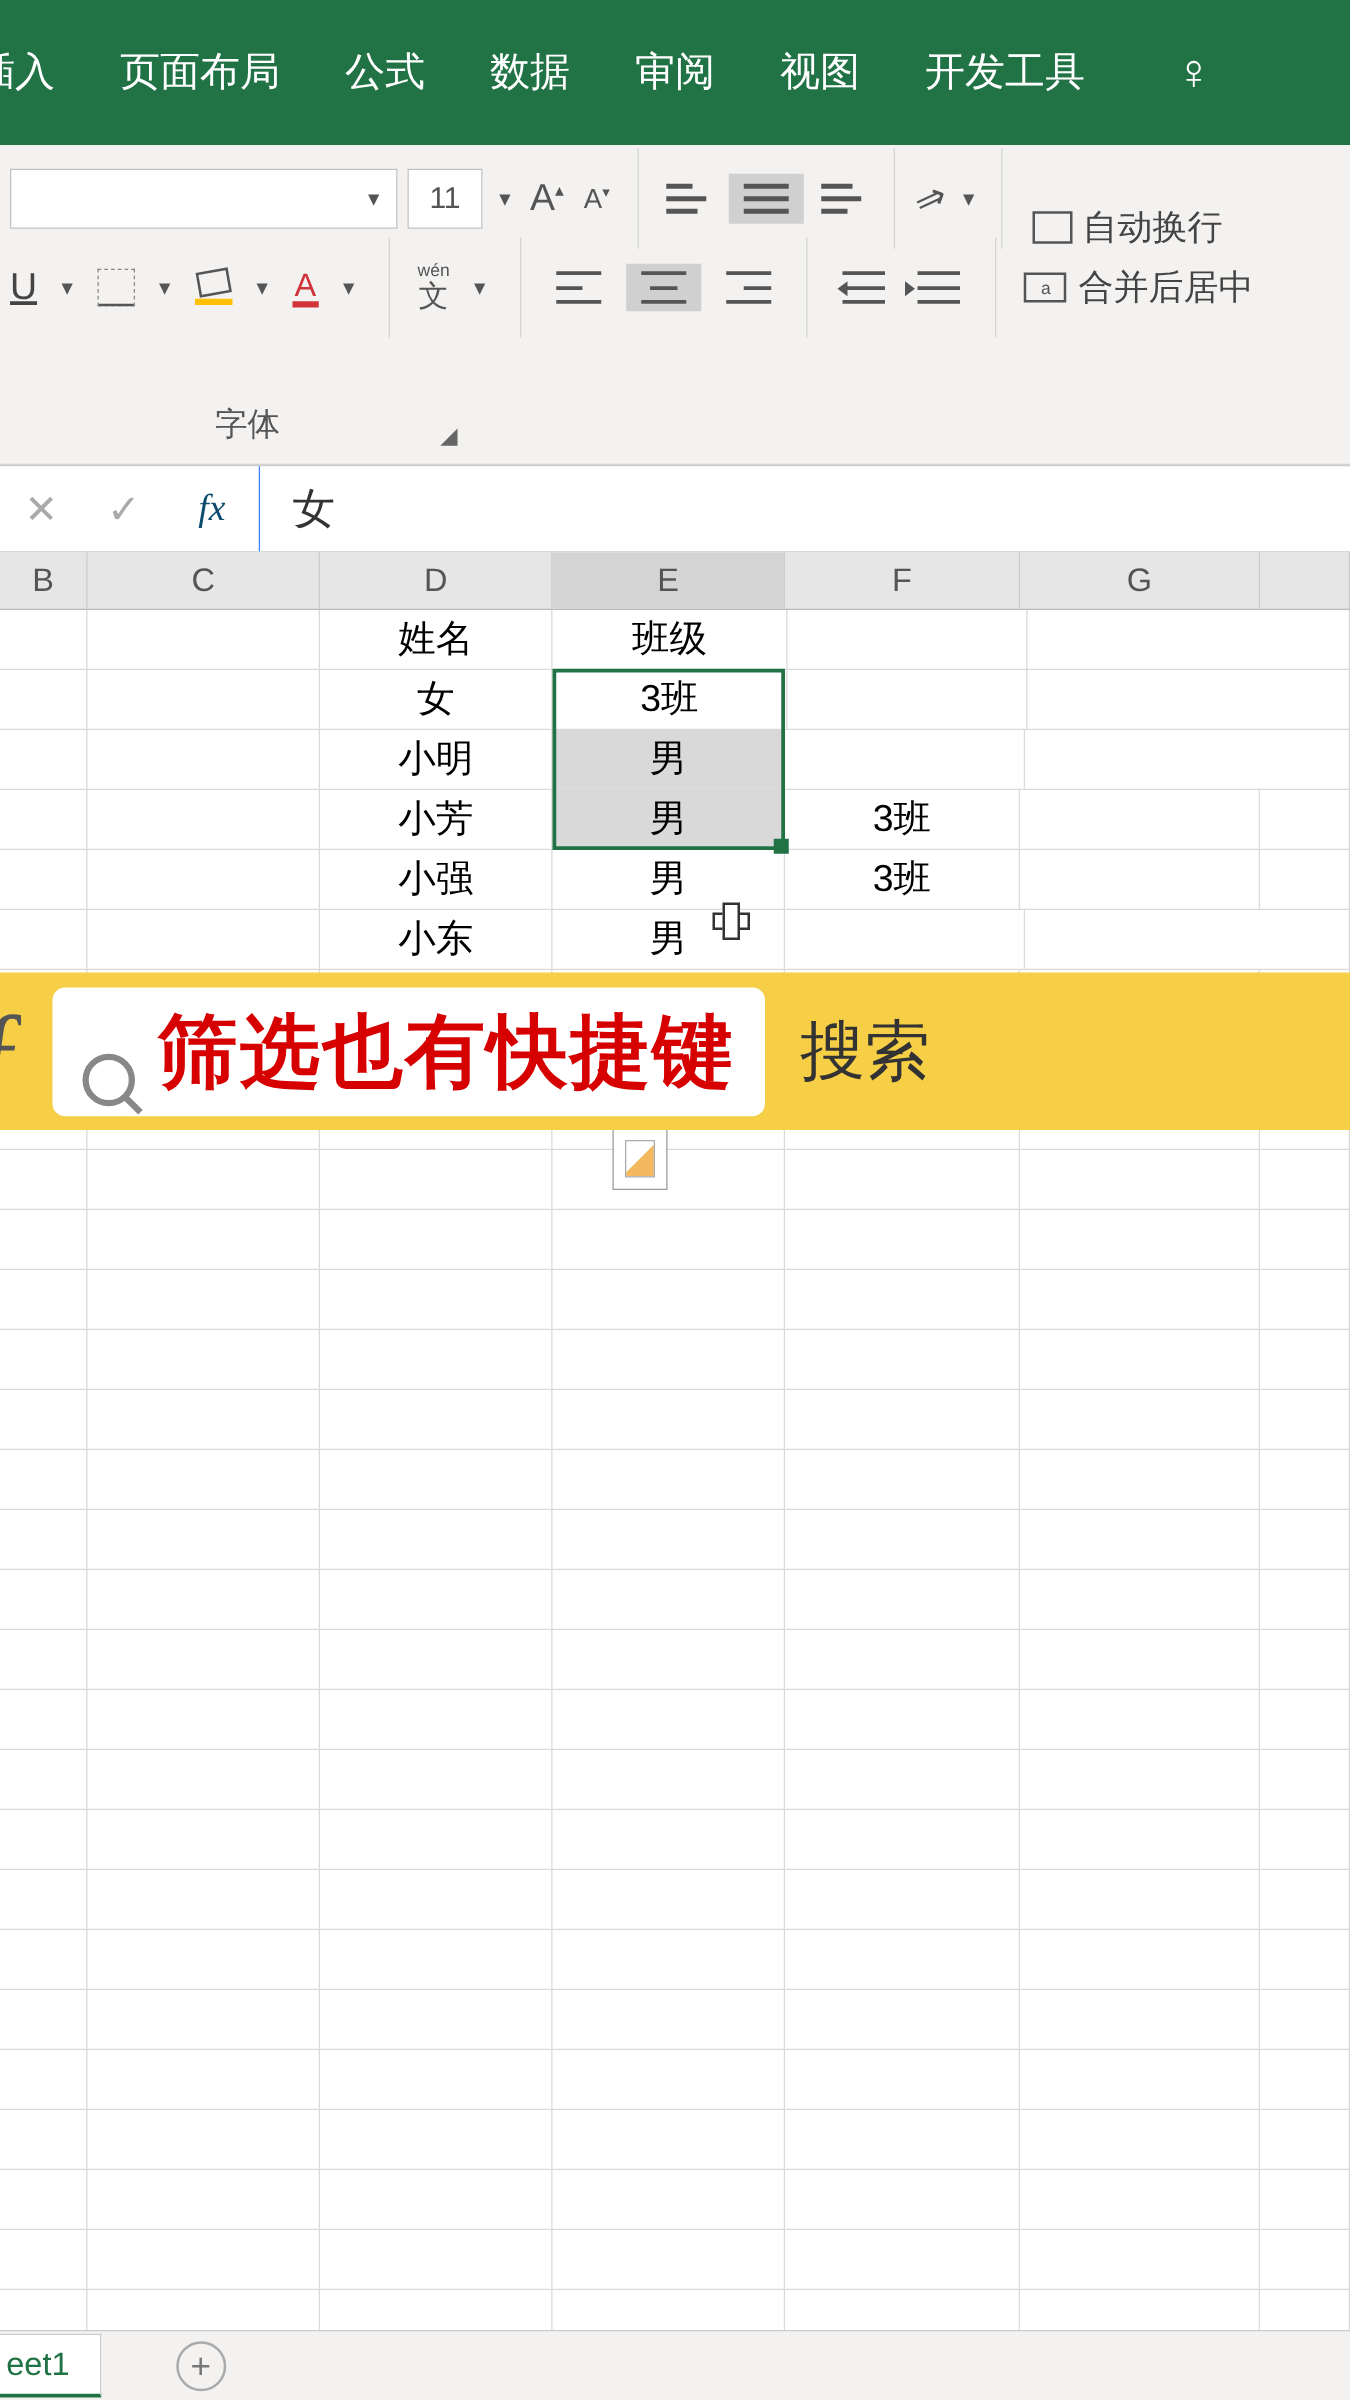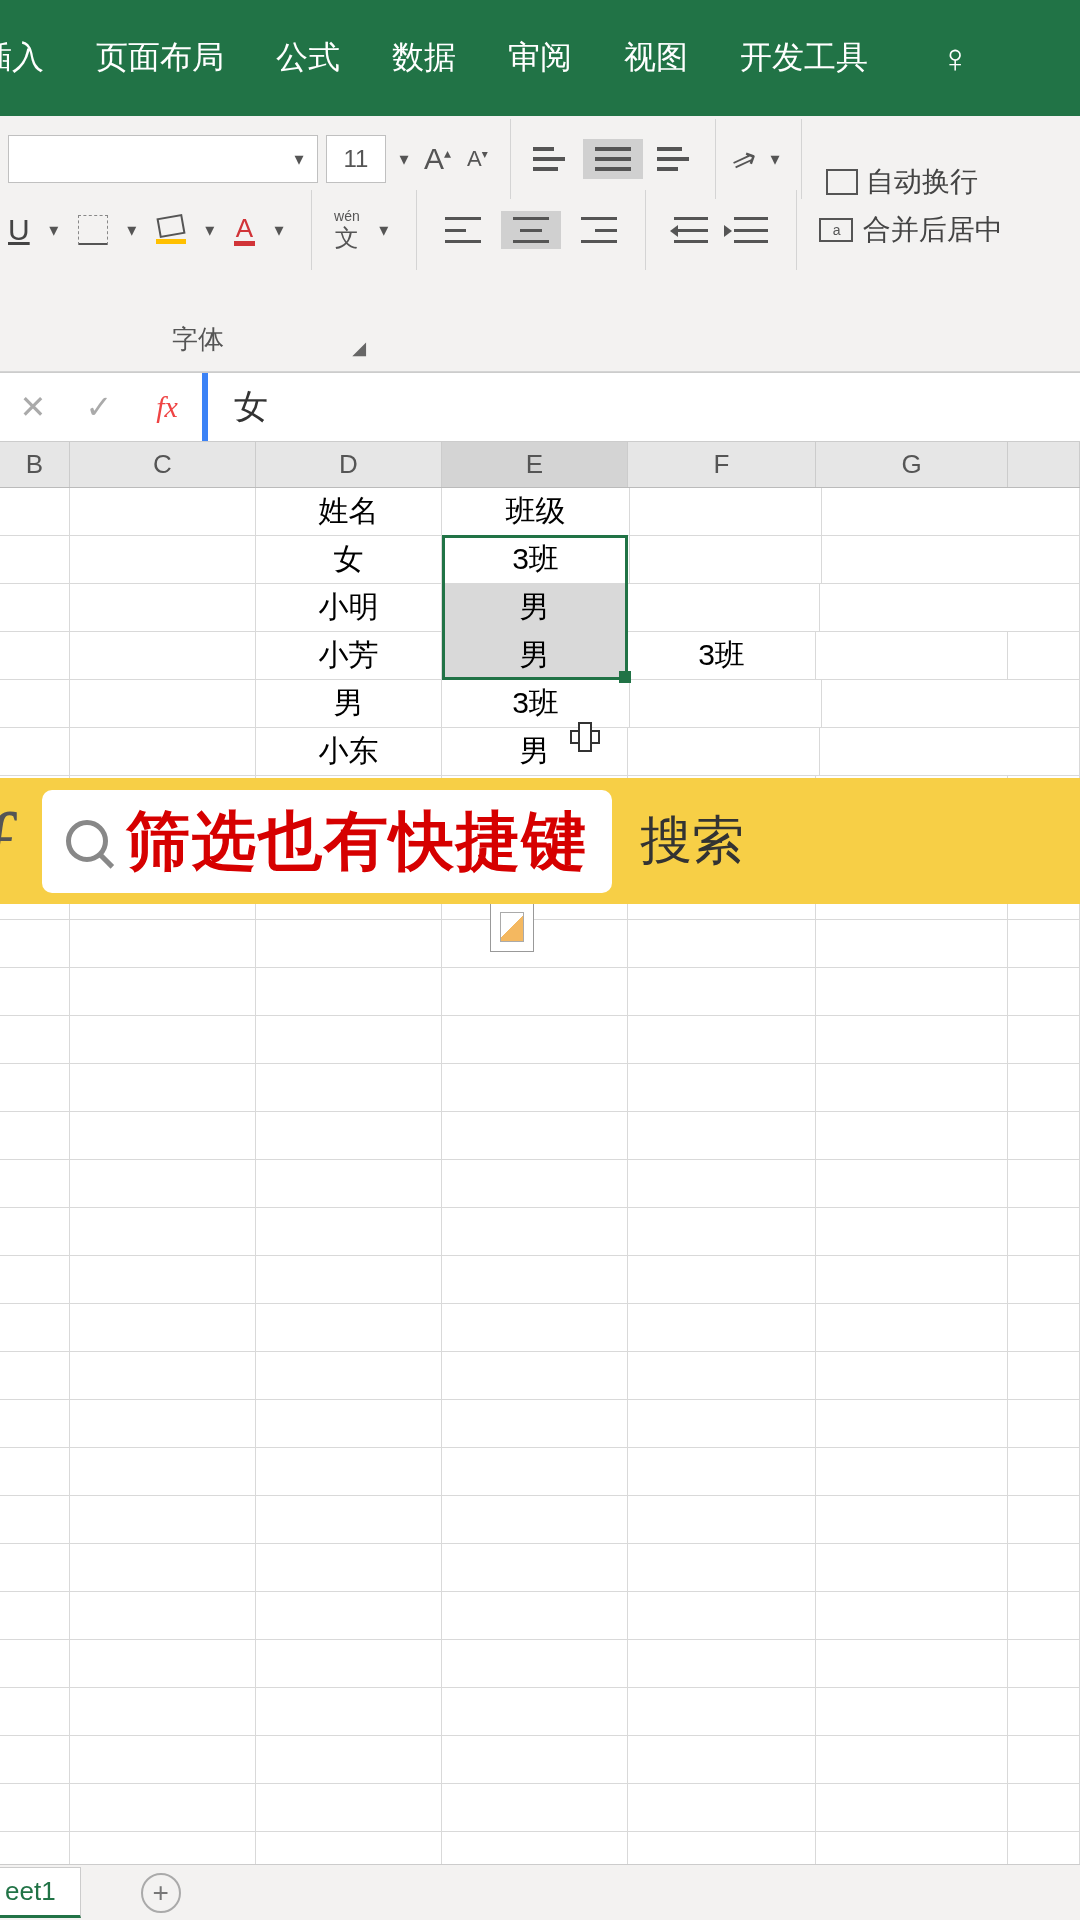--- a/index.html
+++ b/index.html
@@ -44,21 +44,21 @@
 .merge-ico { width: 34px; height: 24px; border: 2px solid #555; position: relative; }
 .merge-ico::after { content:"a"; position:absolute; font-size:14px; left:12px; top:2px; color:#555; }
 
 .group-labels { display: flex; font-size: 26px; color: #555; padding: 20px 0 14px; }
 .gl-font { width: 380px; text-align:center; position: relative; margin-top: 40px; }
 .gl-align { flex: 1; text-align: center; }
 .launcher { position: absolute; right: 22px; bottom: -2px; font-size: 18px; color: #666; }
 
 .formula-bar { display: flex; border: 1px solid #ccc; border-left: none; border-right: none; height: 70px; }
 .fb-cancel, .fb-confirm { width: 66px; display:flex; align-items:center; justify-content:center; color:#aaa; font-size: 32px; }
-.fb-fx { width: 76px; display:flex; align-items:center; justify-content:center; font-style: italic; font-family: serif; font-size: 30px; color:#ef4444; border-right: 6px solid #3b82f6; }
+.fb-fx { width: 76px; display:flex; align-items:center; justify-content:center; font-style: italic; font-family: serif; font-size: 30px; color:#0c4a6e; border-right: 1px solid #3b82f6; }
 .fb-val { flex:1; display:flex; align-items:center; padding-left: 26px; font-size: 34px; color:#333; }
 
 .grid { position: relative; }
 .col-headers { display: flex; height: 46px; background: #e6e6e6; border-bottom: 1px solid #bbb; font-size: 26px; color: #555; }
 .ch { border-right: 1px solid #ccc; display:flex; align-items:center; justify-content:center; }
 .ch-B { width: 70px; }
 .ch-C { width: 186px; }
 .ch-D { width: 186px; }
 .ch-E { width: 186px; background: #d4d4d4; }
 .ch-F { width: 188px; }
@@ -82,21 +82,21 @@
 .cursor-plus { position: absolute; width: 30px; height: 30px; pointer-events: none; }
 .cursor-plus::before, .cursor-plus::after { content:""; position:absolute; background:#fff; border:2px solid #333; }
 .cursor-plus::before { width: 26px; height: 10px; top: 8px; left: 0; }
 .cursor-plus::after { width: 10px; height: 26px; top: 0; left: 8px; }
 
 .smart-tag { position:absolute; width:44px; height:50px; border:1px solid #999; background: #fff; display:flex; align-items:center; justify-content:center; }
 .smart-tag::before { content:""; width:22px; height:28px; background: linear-gradient(135deg,#fff 50%, #f4b860 50%); border:1px solid #aaa; }
 
 .banner { position: absolute; left:0; right:0; background: #f7cf46; height: 126px; display: flex; align-items: center; }
 .banner-prefix { font-size: 90px; color: #555; font-family: serif; width: 60px; text-align:center; margin-left:-30px; }
-.banner-search { background: #fff; border-radius: 10px; margin-left: 12px; padding: 8px 24px; display: flex; align-items: center; gap: 18px; }
+.banner-search { background: #fff; border-radius: 10px; margin-left: 12px; padding: 8px 24px; display: flex; align-items: flex-end; gap: 18px; }
 .search-glass { width: 42px; height: 42px; border: 5px solid #888; border-radius: 50%; position: relative; }
 .search-glass::after { content:""; position:absolute; width:18px; height:5px; background:#888; transform: rotate(45deg); bottom:-6px; right:-12px; }
 .banner-text { font-size: 64px; color: #d60000; font-weight: 600; letter-spacing: 2px; }
 .banner-right { font-size: 52px; color: #333; margin-left: 28px; }
 
 .sheet-tabs { position: absolute; bottom: 0; left: 0; right: 0; height: 56px; background: #f3f2f1; border-top: 1px solid #ccc; display: flex; align-items: center; }
 .sheet-tab { background: #fff; border: 1px solid #ccc; border-bottom: 3px solid #217346; padding: 8px 24px; font-size: 26px; color: #217346; margin-left: -20px; }
 .add-sheet { width: 40px; height: 40px; border: 2px solid #aaa; border-radius: 50%; display:flex; align-items:center; justify-content:center; font-size: 28px; color: #777; margin-left: 60px; }
 </style>
 </head>
@@ -257,20 +257,21 @@
         <div class="cell c-C"></div>
         <div class="cell c-D">小芳</div>
         <div class="cell c-E" style="background:#d9d9d9;">男</div>
         <div class="cell c-F">3班</div>
         <div class="cell c-G"></div>
         <div class="cell c-H"></div>
       </div>
       <div class="row">
         <div class="cell c-B"></div>
         <div class="cell c-C"></div>
+        <div class="cell c-D">小强</div>
         <div class="cell c-E" style="">男</div>
         <div class="cell c-F">3班</div>
         <div class="cell c-G"></div>
         <div class="cell c-H"></div>
       </div>
       <div class="row">
         <div class="cell c-B"></div>
         <div class="cell c-C"></div>
         <div class="cell c-D">小东</div>
         <div class="cell c-E" style="">男</div>

